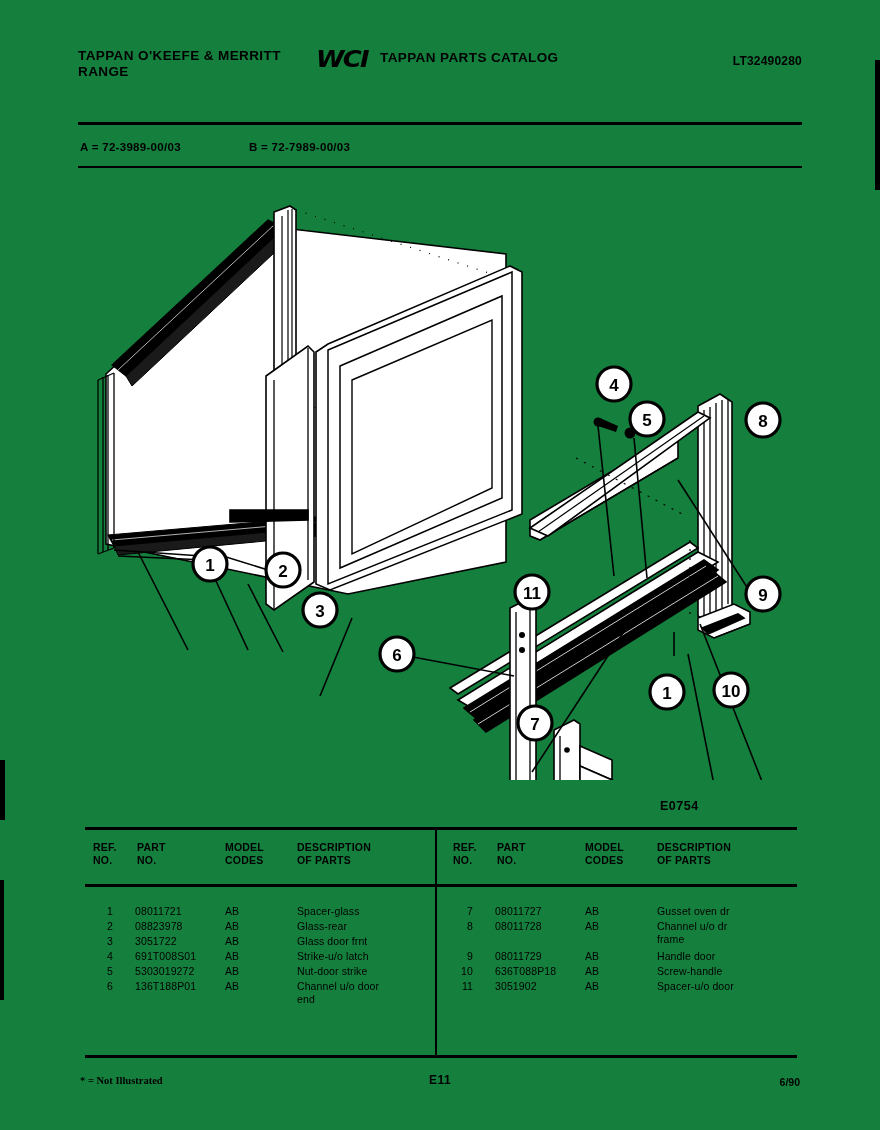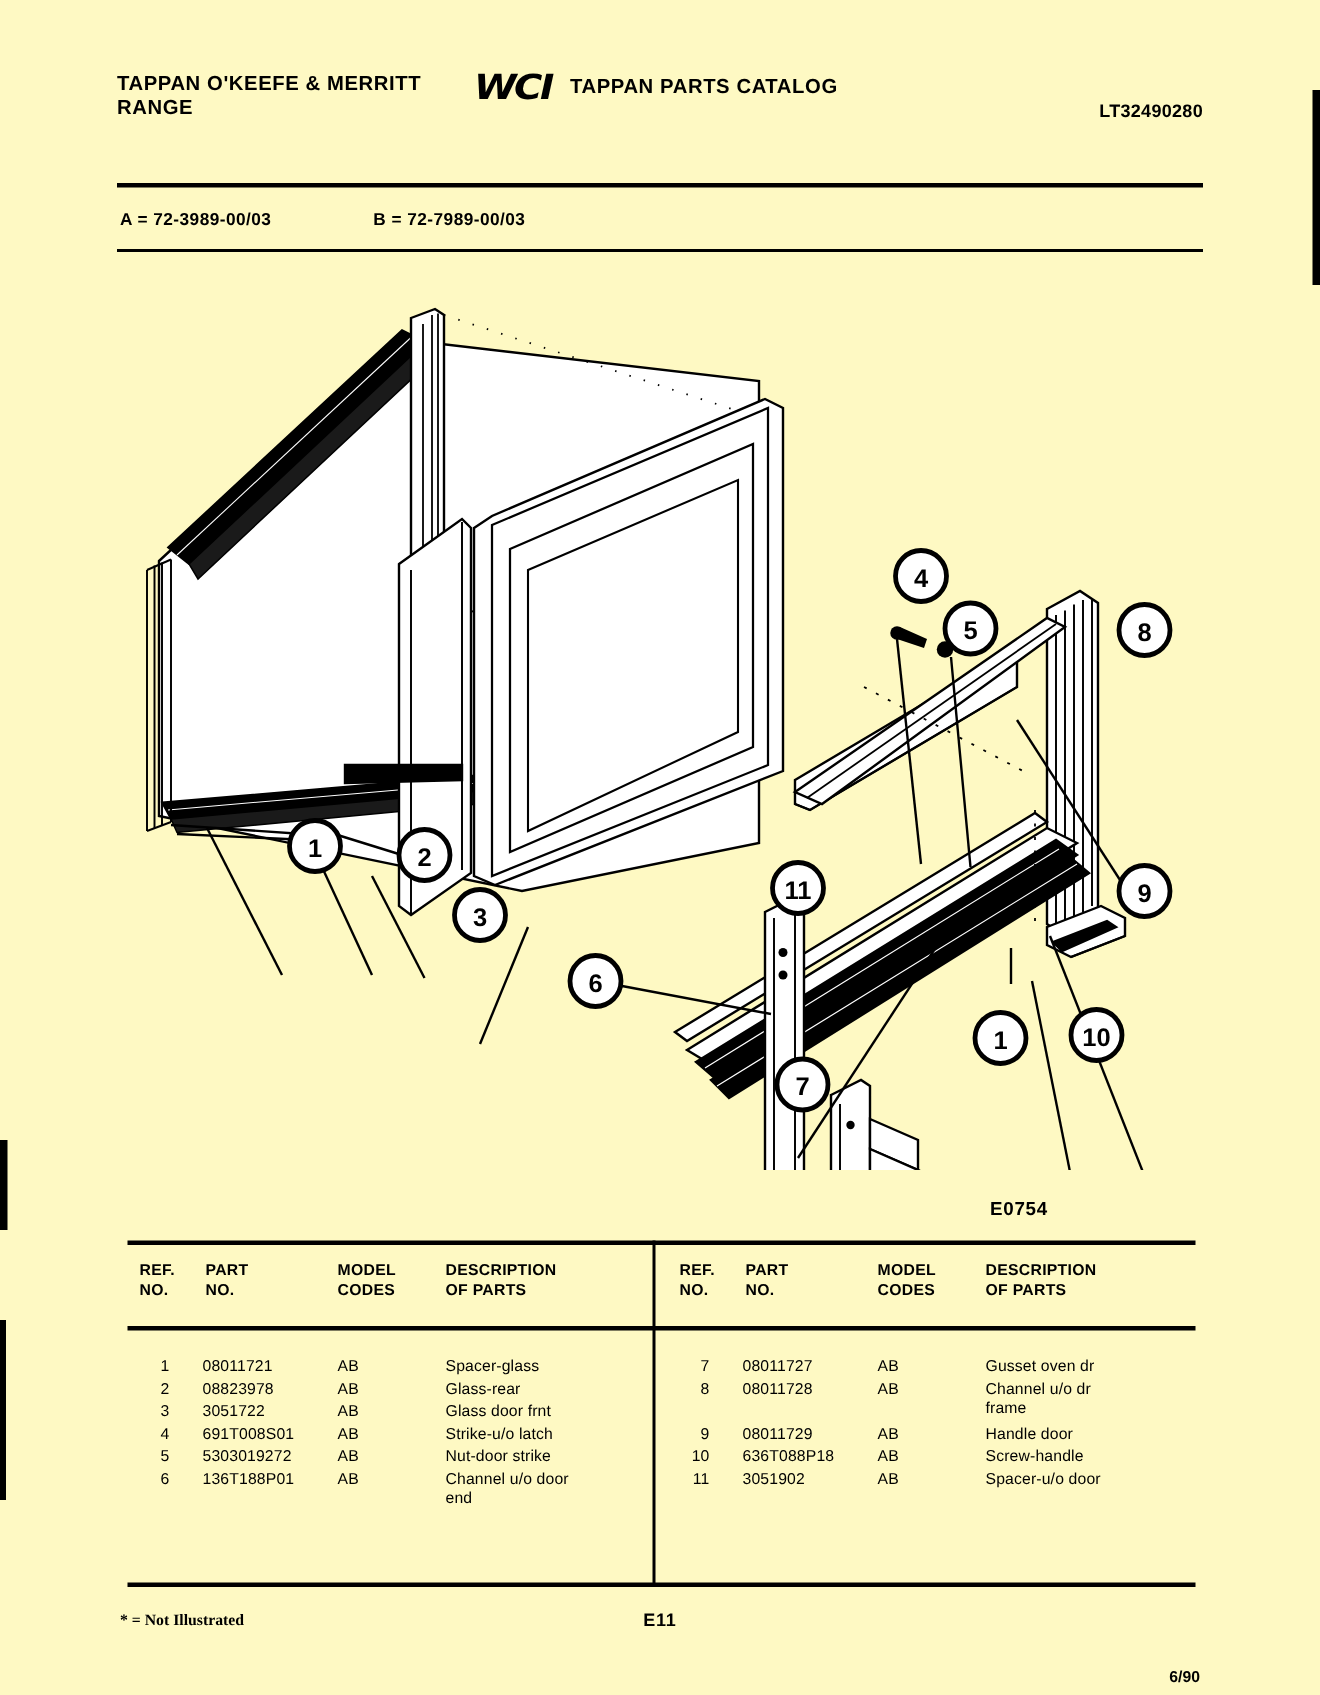--- a/index.html
+++ b/index.html
@@ -9,21 +9,21 @@
     background: #ffffff;
   }
   body {
     font-family: "Liberation Sans", sans-serif;
     color: #000000;
   }
   #page {
     position: relative;
     width: 880px;
     height: 1130px;
-    background: #fef9c3;
+    background: #15803d;
     overflow: hidden;
   }
 
   
   .header {
     position: absolute;
     left: 78px;
     top: 48px;
     width: 724px;
     height: 46px;
@@ -54,21 +54,21 @@
     position: absolute;
     left: 302px;
     top: 2px;
     font-size: 13.5px;
     font-weight: bold;
     letter-spacing: 0.4px;
   }
   .hdr-code {
     position: absolute;
     right: 0;
-    top: 19px;
+    top: 6px;
     font-size: 12px;
     font-weight: bold;
     letter-spacing: 0.2px;
   }
 
   
   .rule {
     position: absolute;
     background: #000;
   }
@@ -199,21 +199,20 @@
     font-size: 12px;
     font-weight: bold;
     letter-spacing: 0.5px;
   }
   .footer-date {
     position: absolute;
     right: 80px;
     top: 1076px;
     font-size: 10.5px;
     font-weight: bold;
-    margin-top: 36px;
   }
 
   
   .edge-mark {
     position: absolute;
     background: #000;
   }
 </style>
 </head>
 <body>

